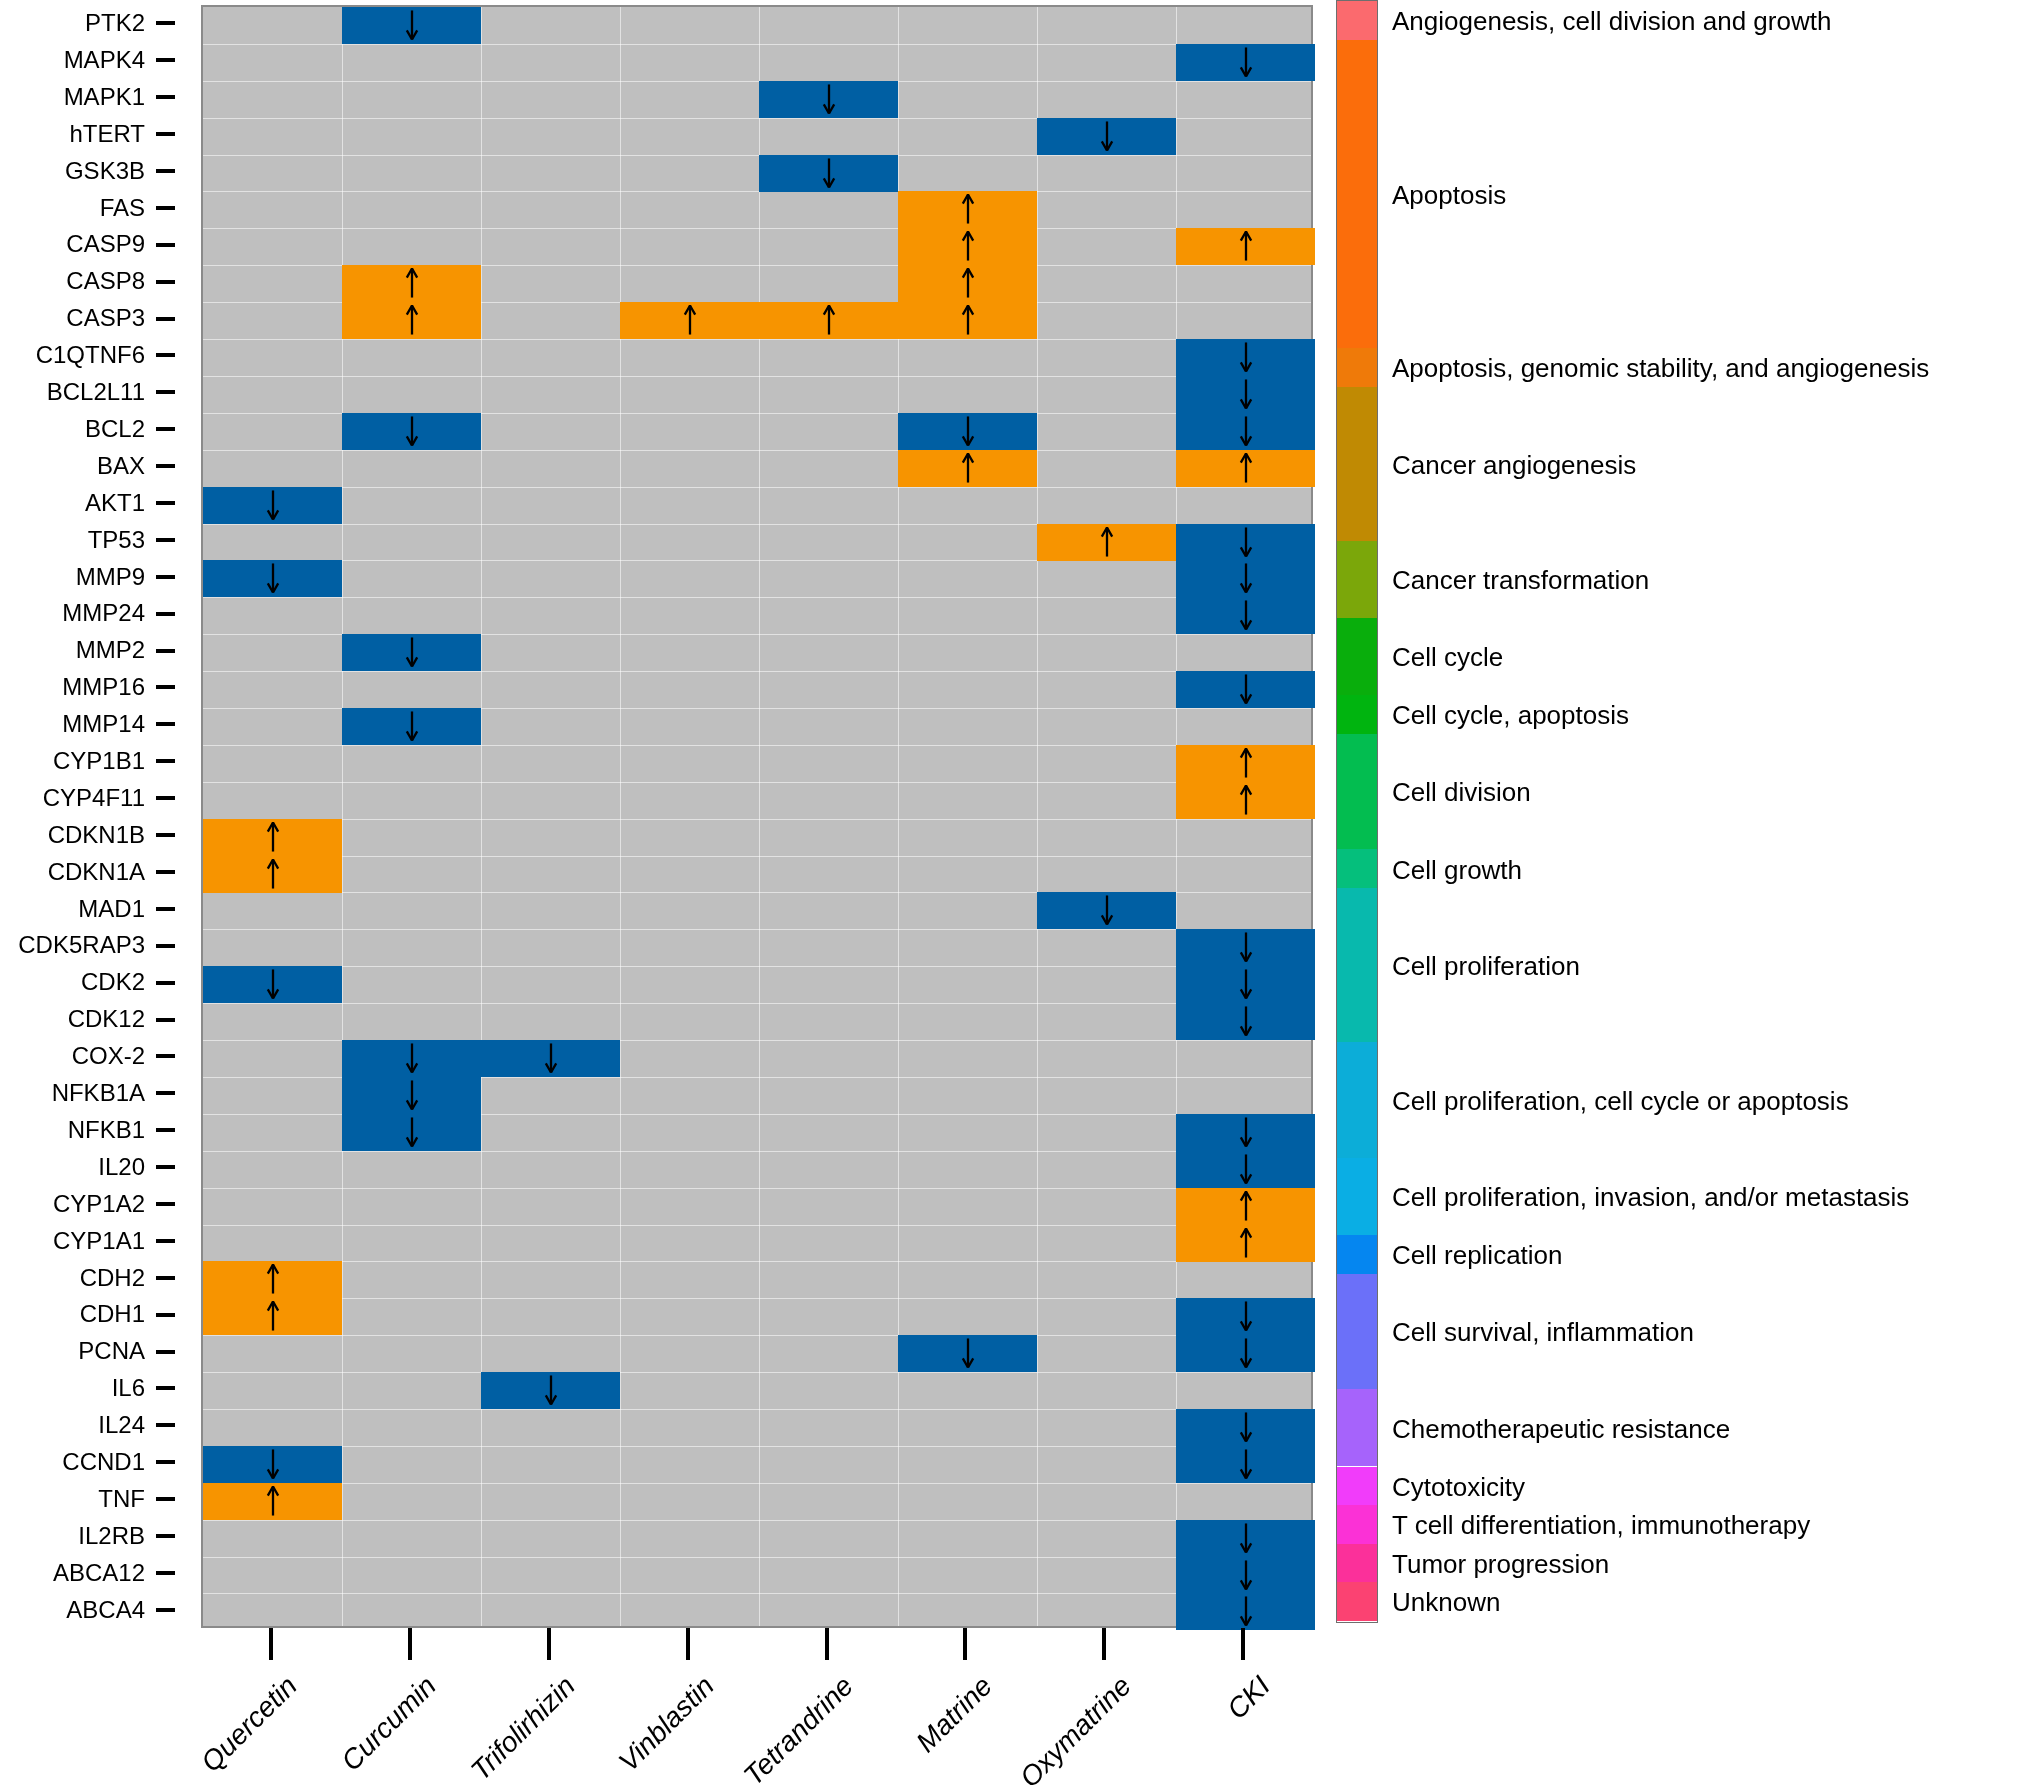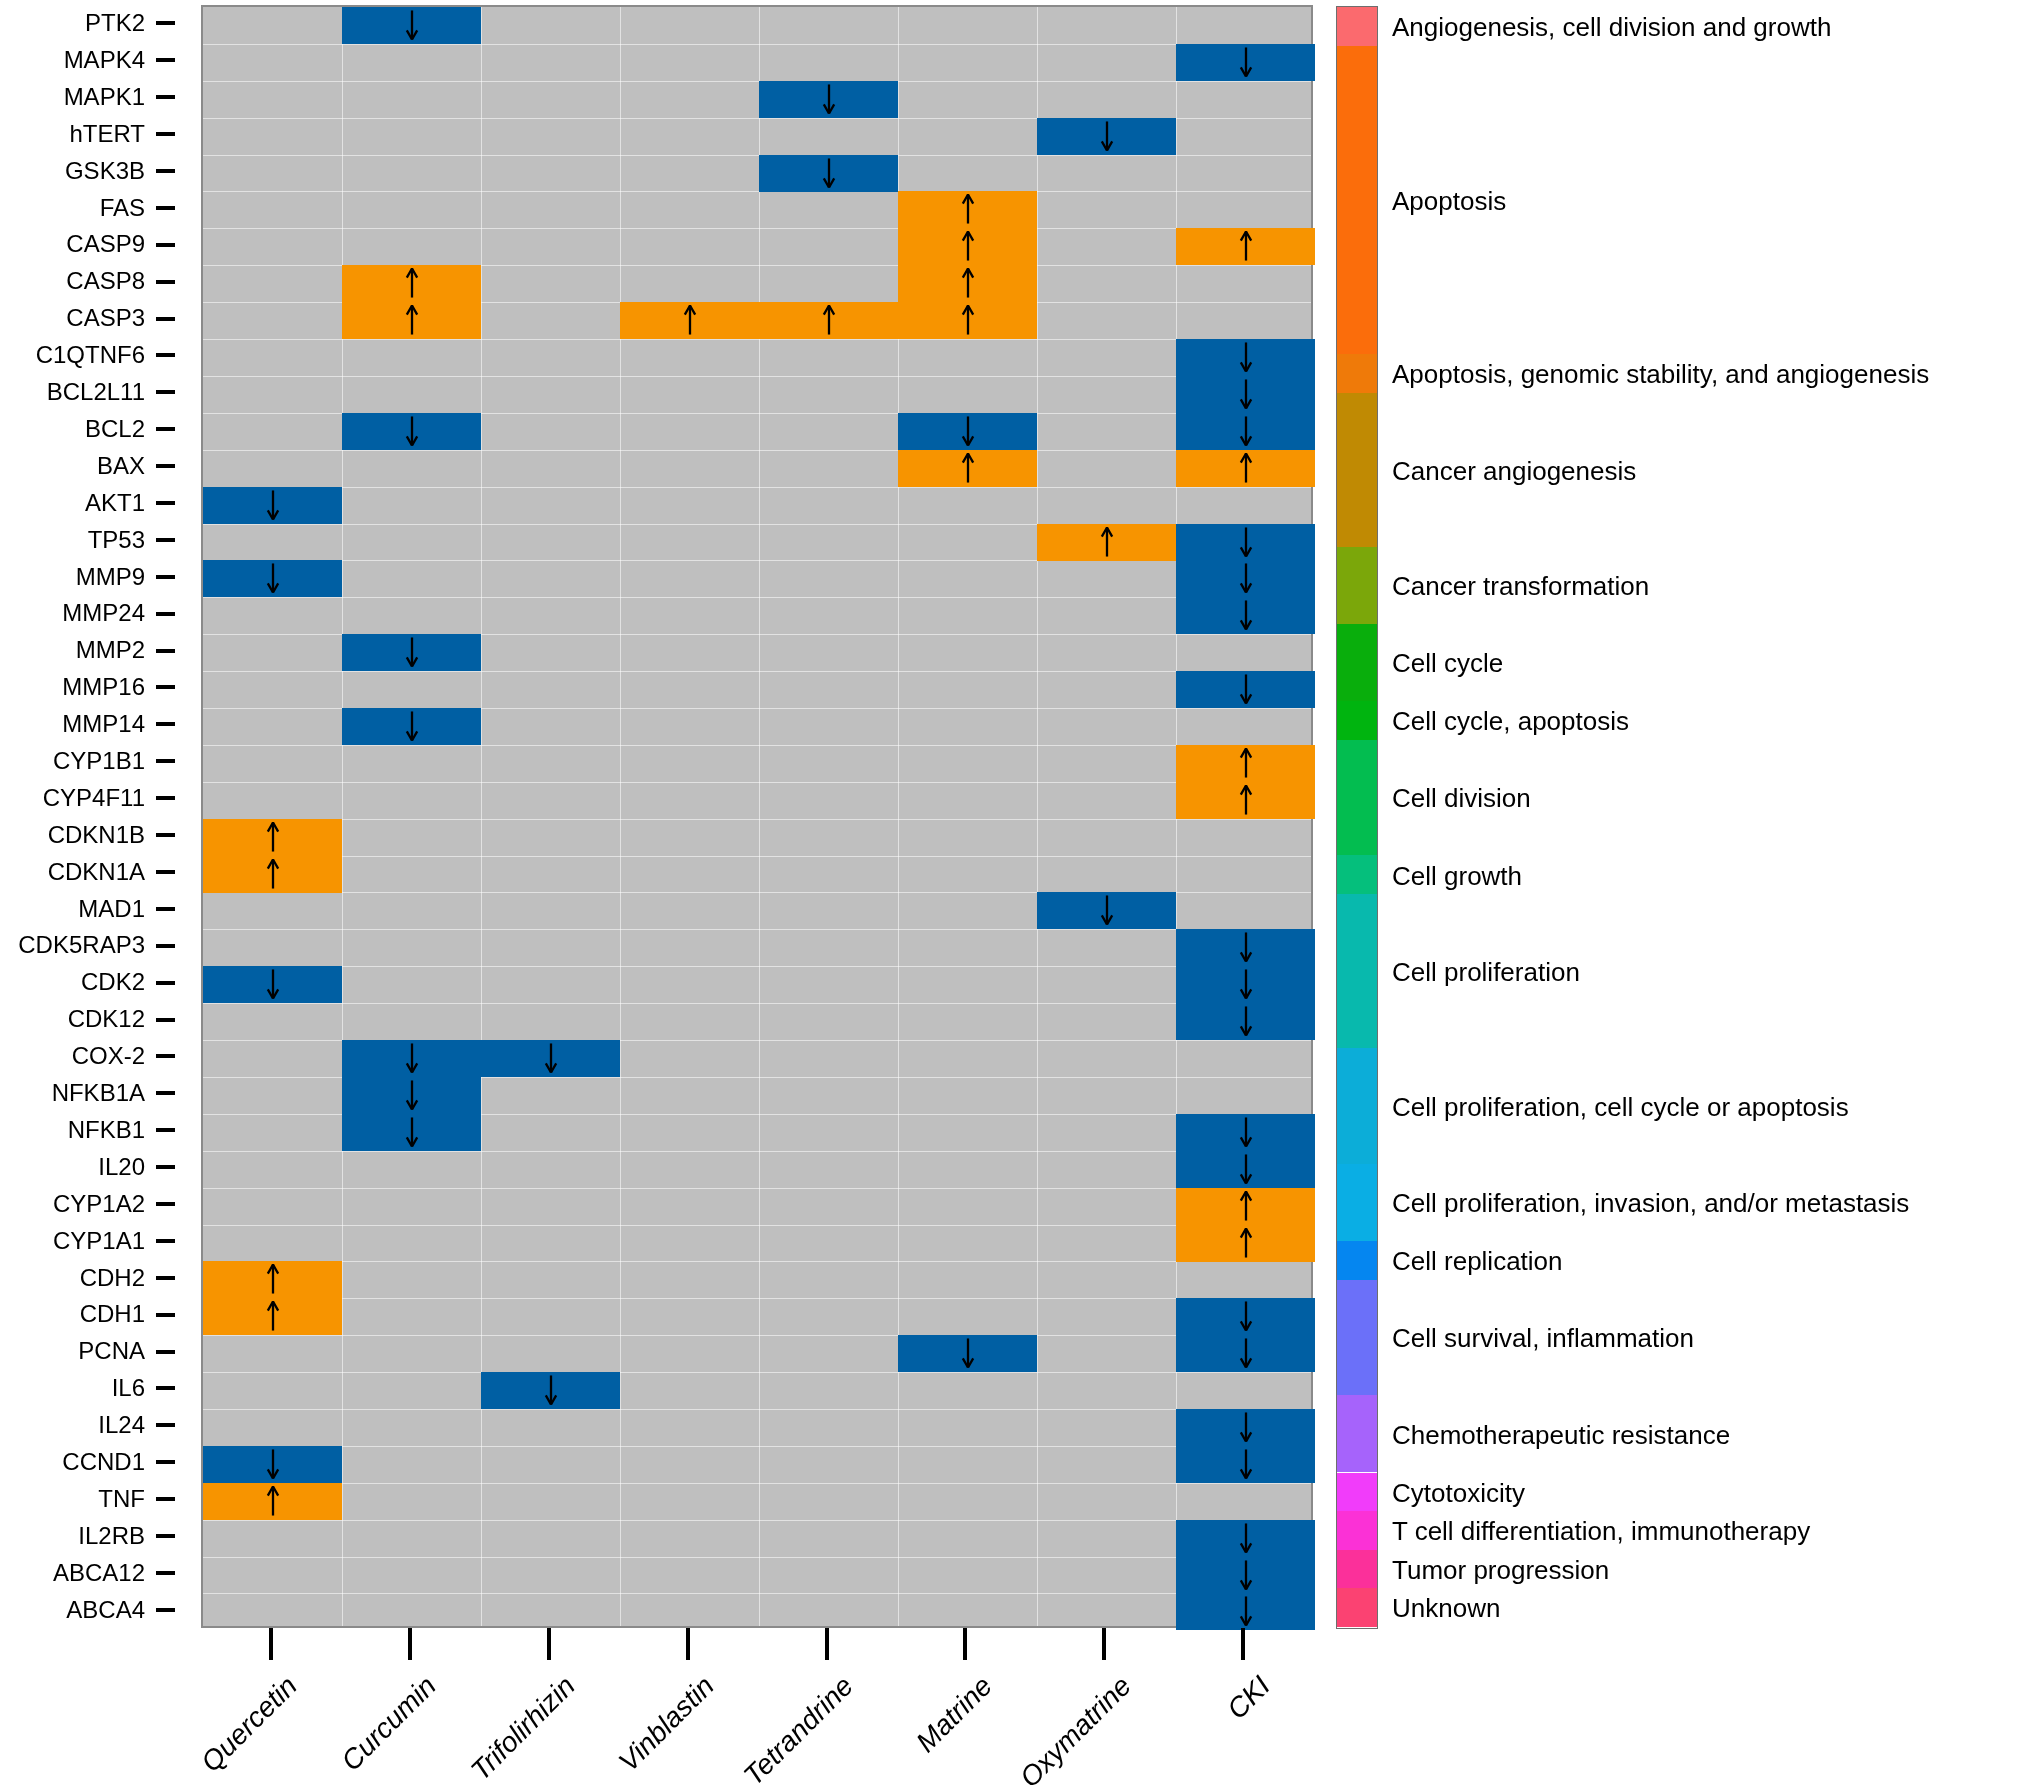--- a/index.html
+++ b/index.html
@@ -24,21 +24,21 @@
   .cell svg{position:absolute;left:50%;top:50%;transform:translate(-50%,-50%);overflow:visible;}
 
   
   #xaxis{position:absolute;left:201px;top:1628px;width:1112px;height:161px;}
   .xtick{position:absolute;top:0;width:3.5px;height:32px;background:#000;}
   .xlab{position:absolute;top:42px;font-size:28px;font-style:italic;color:#000;
         white-space:nowrap;transform-origin:left top;transform:rotate(-45deg);
         text-align:right;}
 
   
-  #legend{position:absolute;left:1336px;top:6px;width:694px;height:1623px;}
+  #legend{position:absolute;left:1336px;top:0;width:694px;height:1623px;}
   #cbar{position:absolute;left:0;top:0;width:42px;height:1623px;
         border:1.8px solid #6e6e6e;box-sizing:border-box;background:#fff;}
   .cseg{position:absolute;left:0;width:100%;}
   .lgtext{position:absolute;left:56px;height:0;line-height:0;white-space:nowrap;
           font-size:26px;color:#000;}
   .lgtext span{display:inline-block;transform:translateY(-50%);}
 </style>
 </head>
 <body>
 

